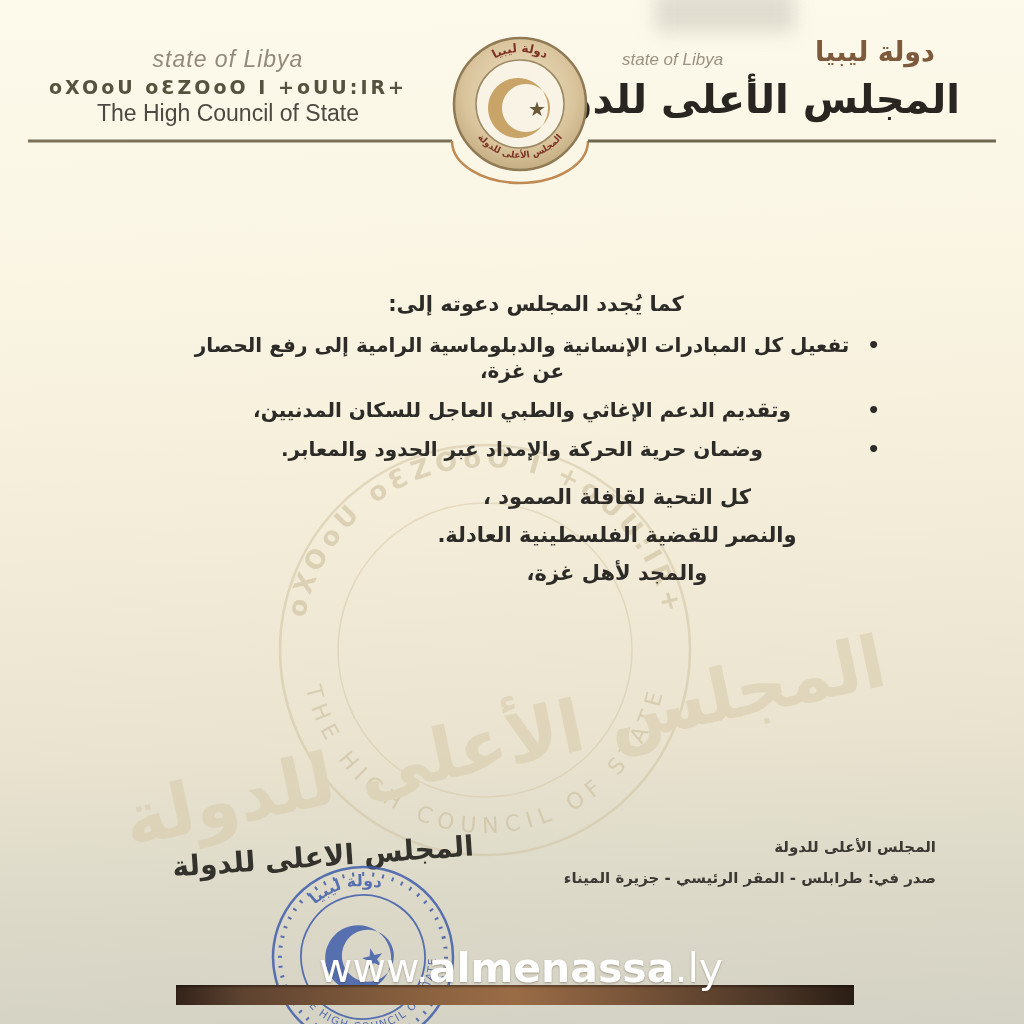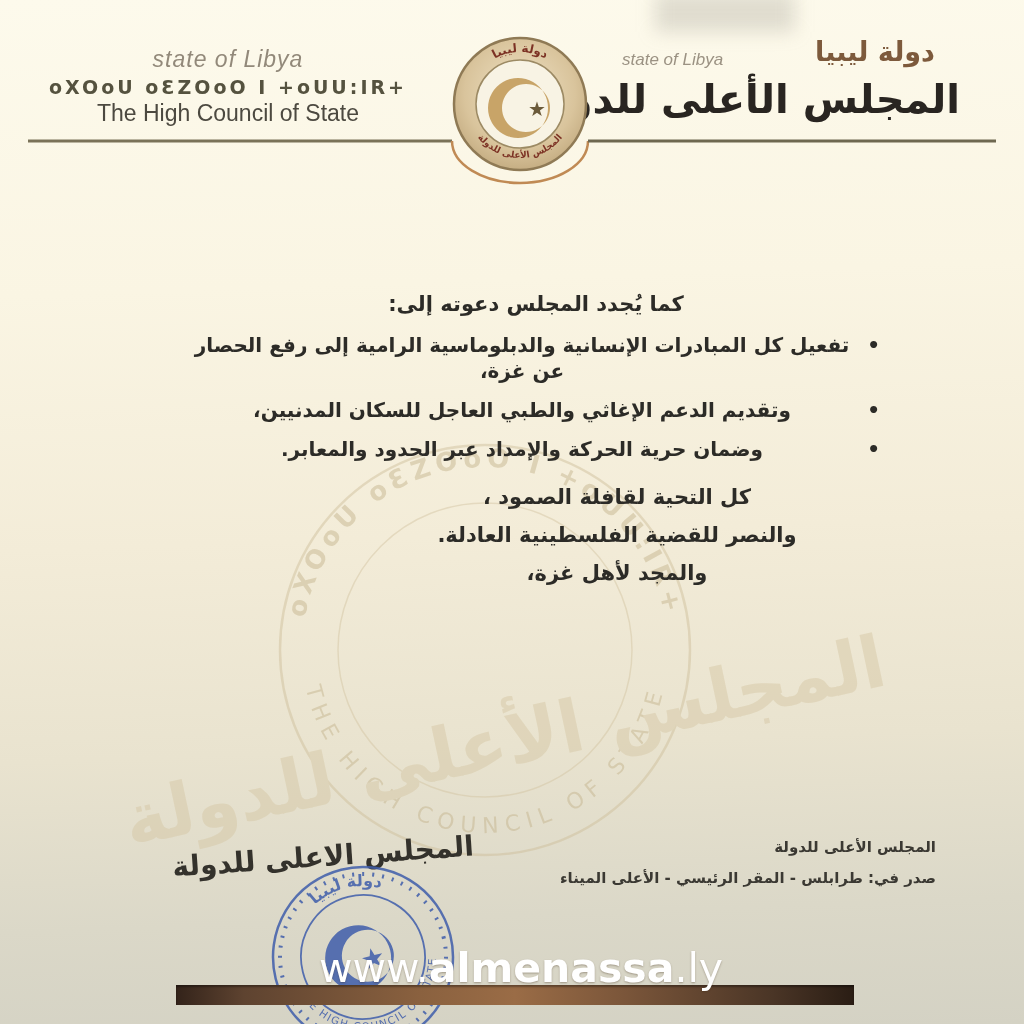--- a/index.html
+++ b/index.html
@@ -151,21 +151,21 @@
       <text font-size="10.5" letter-spacing="1.5" stroke="none">
         <textPath href="#stBot" startOffset="50%" text-anchor="middle">THE HIGH COUNCIL OF STATE</textPath>
       </text>
       <path d="M90,62 a33,33 0 1,0 0.01,0 Z M100,69 a26,26 0 1,0 0.01,0 Z" fill-rule="evenodd" stroke="none"></path>
       <text x="92" y="108" font-size="27" stroke="none">★</text>
     </g>
   </svg>
 
   <div class="footer">
     <div>المجلس الأعلى للدولة</div>
-    <div>صدر في: طرابلس - المقر الرئيسي - الأعلى الميناء</div>
+    <div>صدر في: طرابلس - المقر الرئيسي - جزيرة الميناء</div>
   </div>
 
   <div class="bar"></div>
   <div class="site">
     <span>www.</span><span class="bold">almenassa</span><span>.ly</span>
   </div>
 
 </div>
 
 </body></html>

